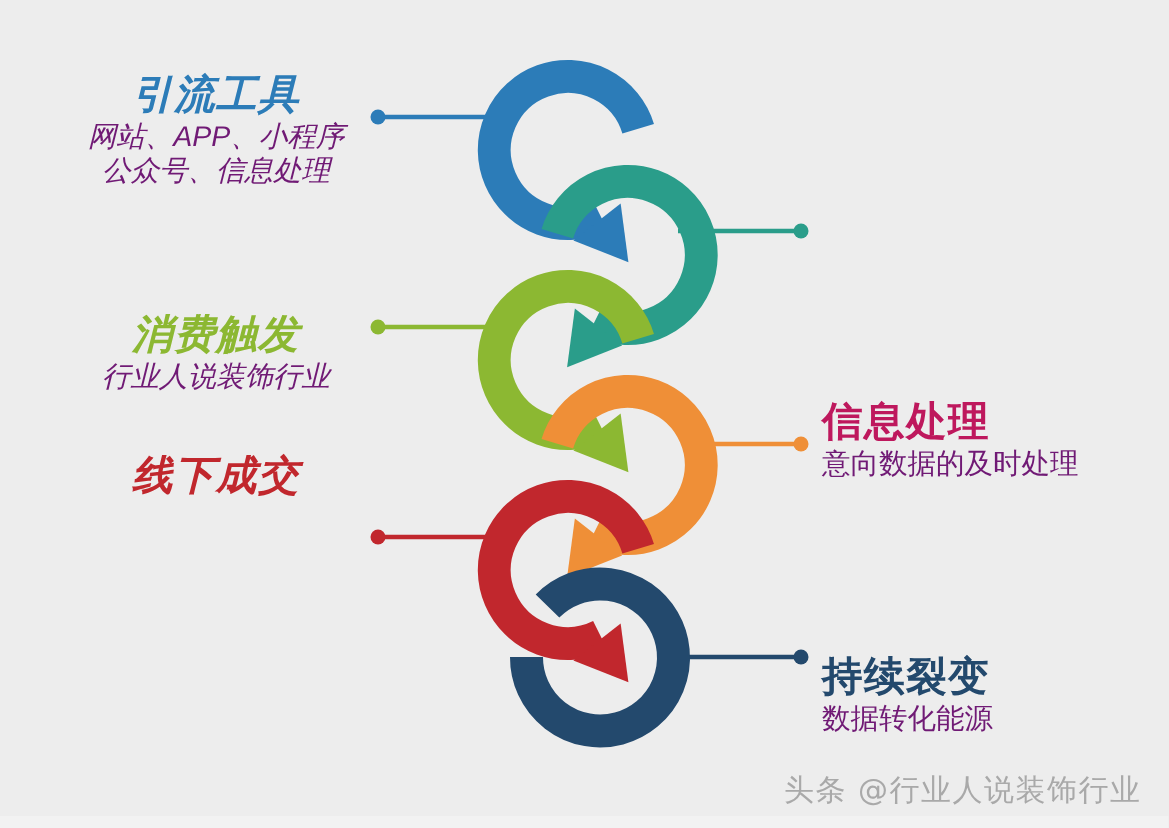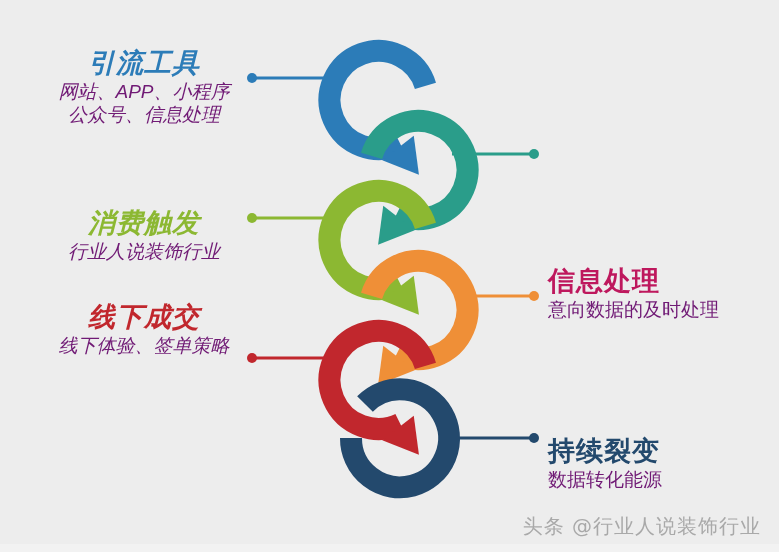--- a/index.html
+++ b/index.html
@@ -160,23 +160,20 @@
 
   <div class="label-block right" id="blk-4">
     <div class="label-title" style="color:#be185d">信息处理</div>
     <div class="label-sub">
       <span>意向数据的及时处理</span>
     </div>
   </div>
 
   <div class="label-block left" id="blk-5">
     <div class="label-title" style="color:#c1272d">线下成交</div>
-    <div class="label-sub">
-      <span>线下体验、签单策略</span>
-    </div>
   </div>
 
   <div class="label-block right" id="blk-6">
     <div class="label-title" style="color:#23496d">持续裂变</div>
     <div class="label-sub">
       <span>数据转化能源</span>
     </div>
   </div>
 
   <div id="watermark">头条 @行业人说装饰行业</div>

